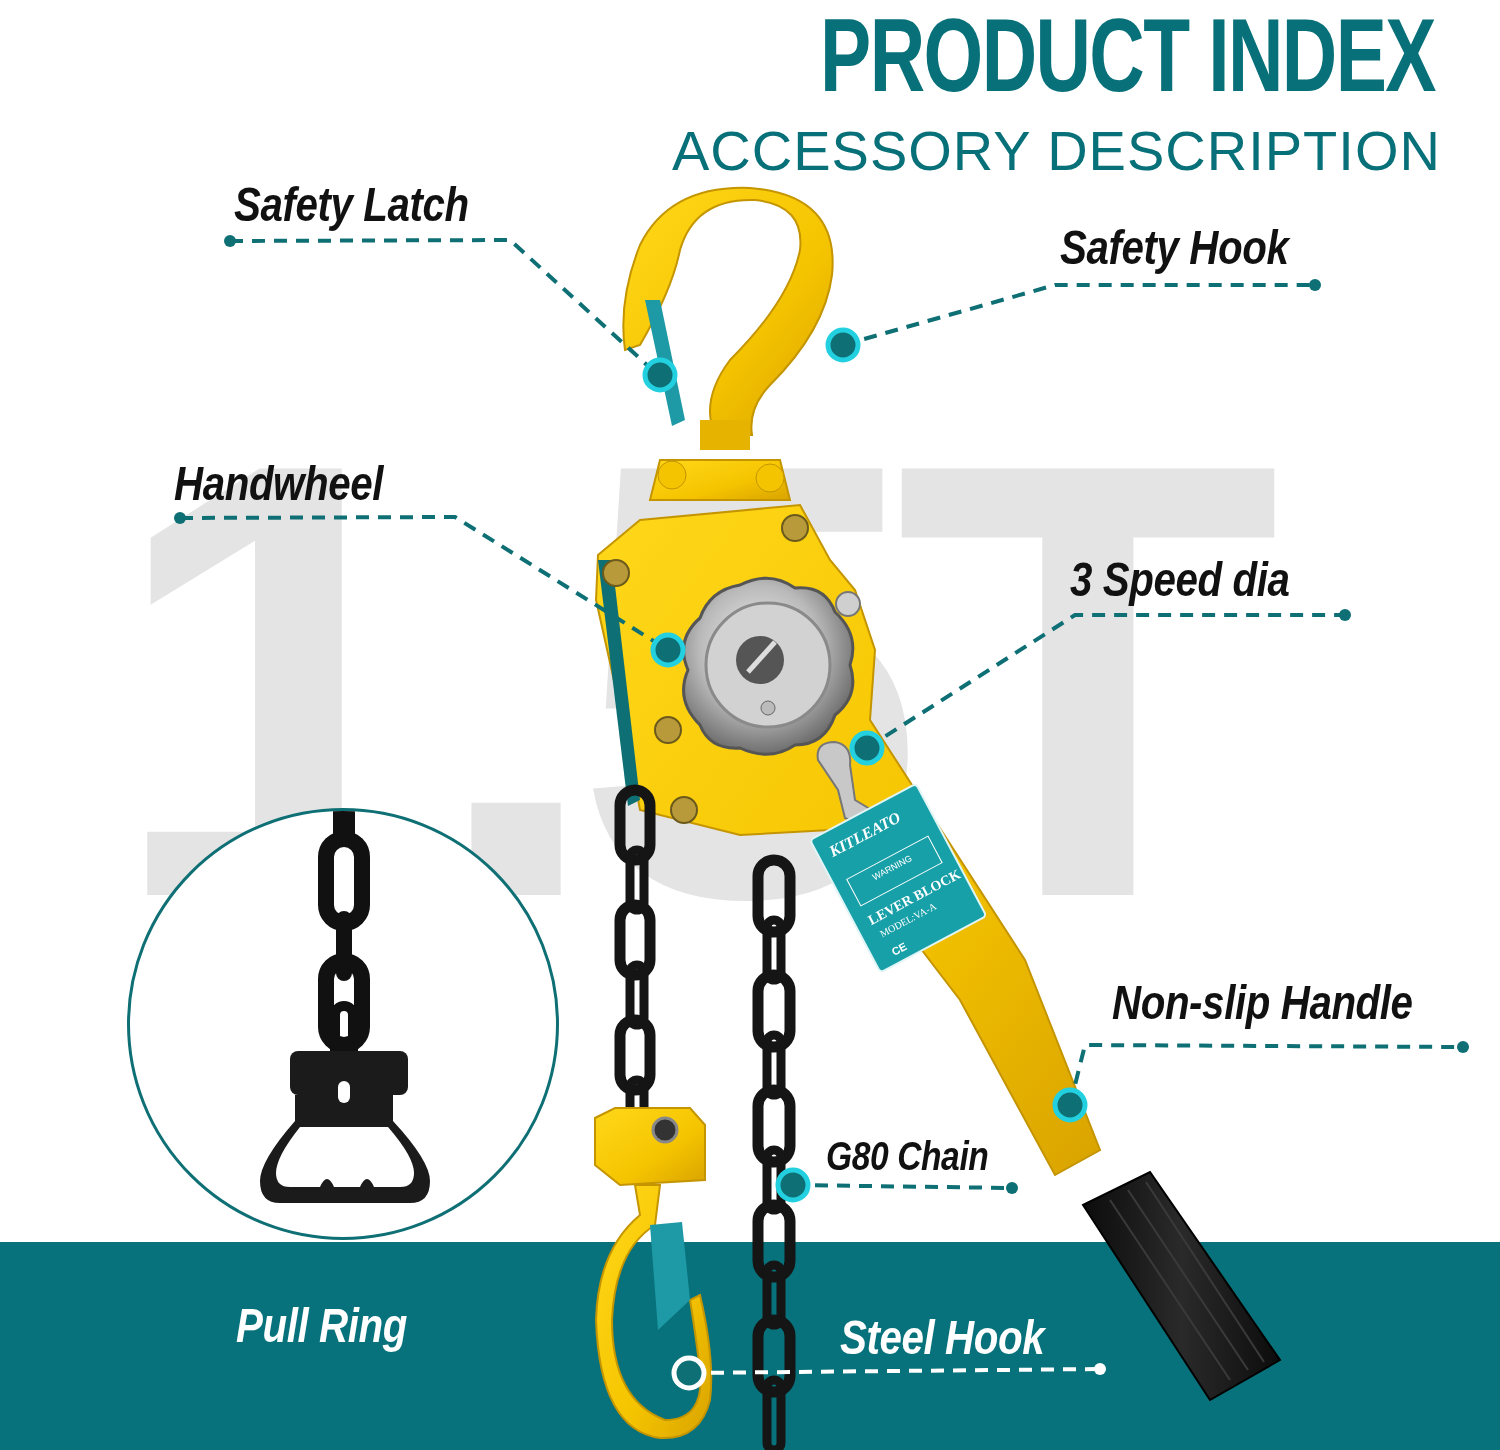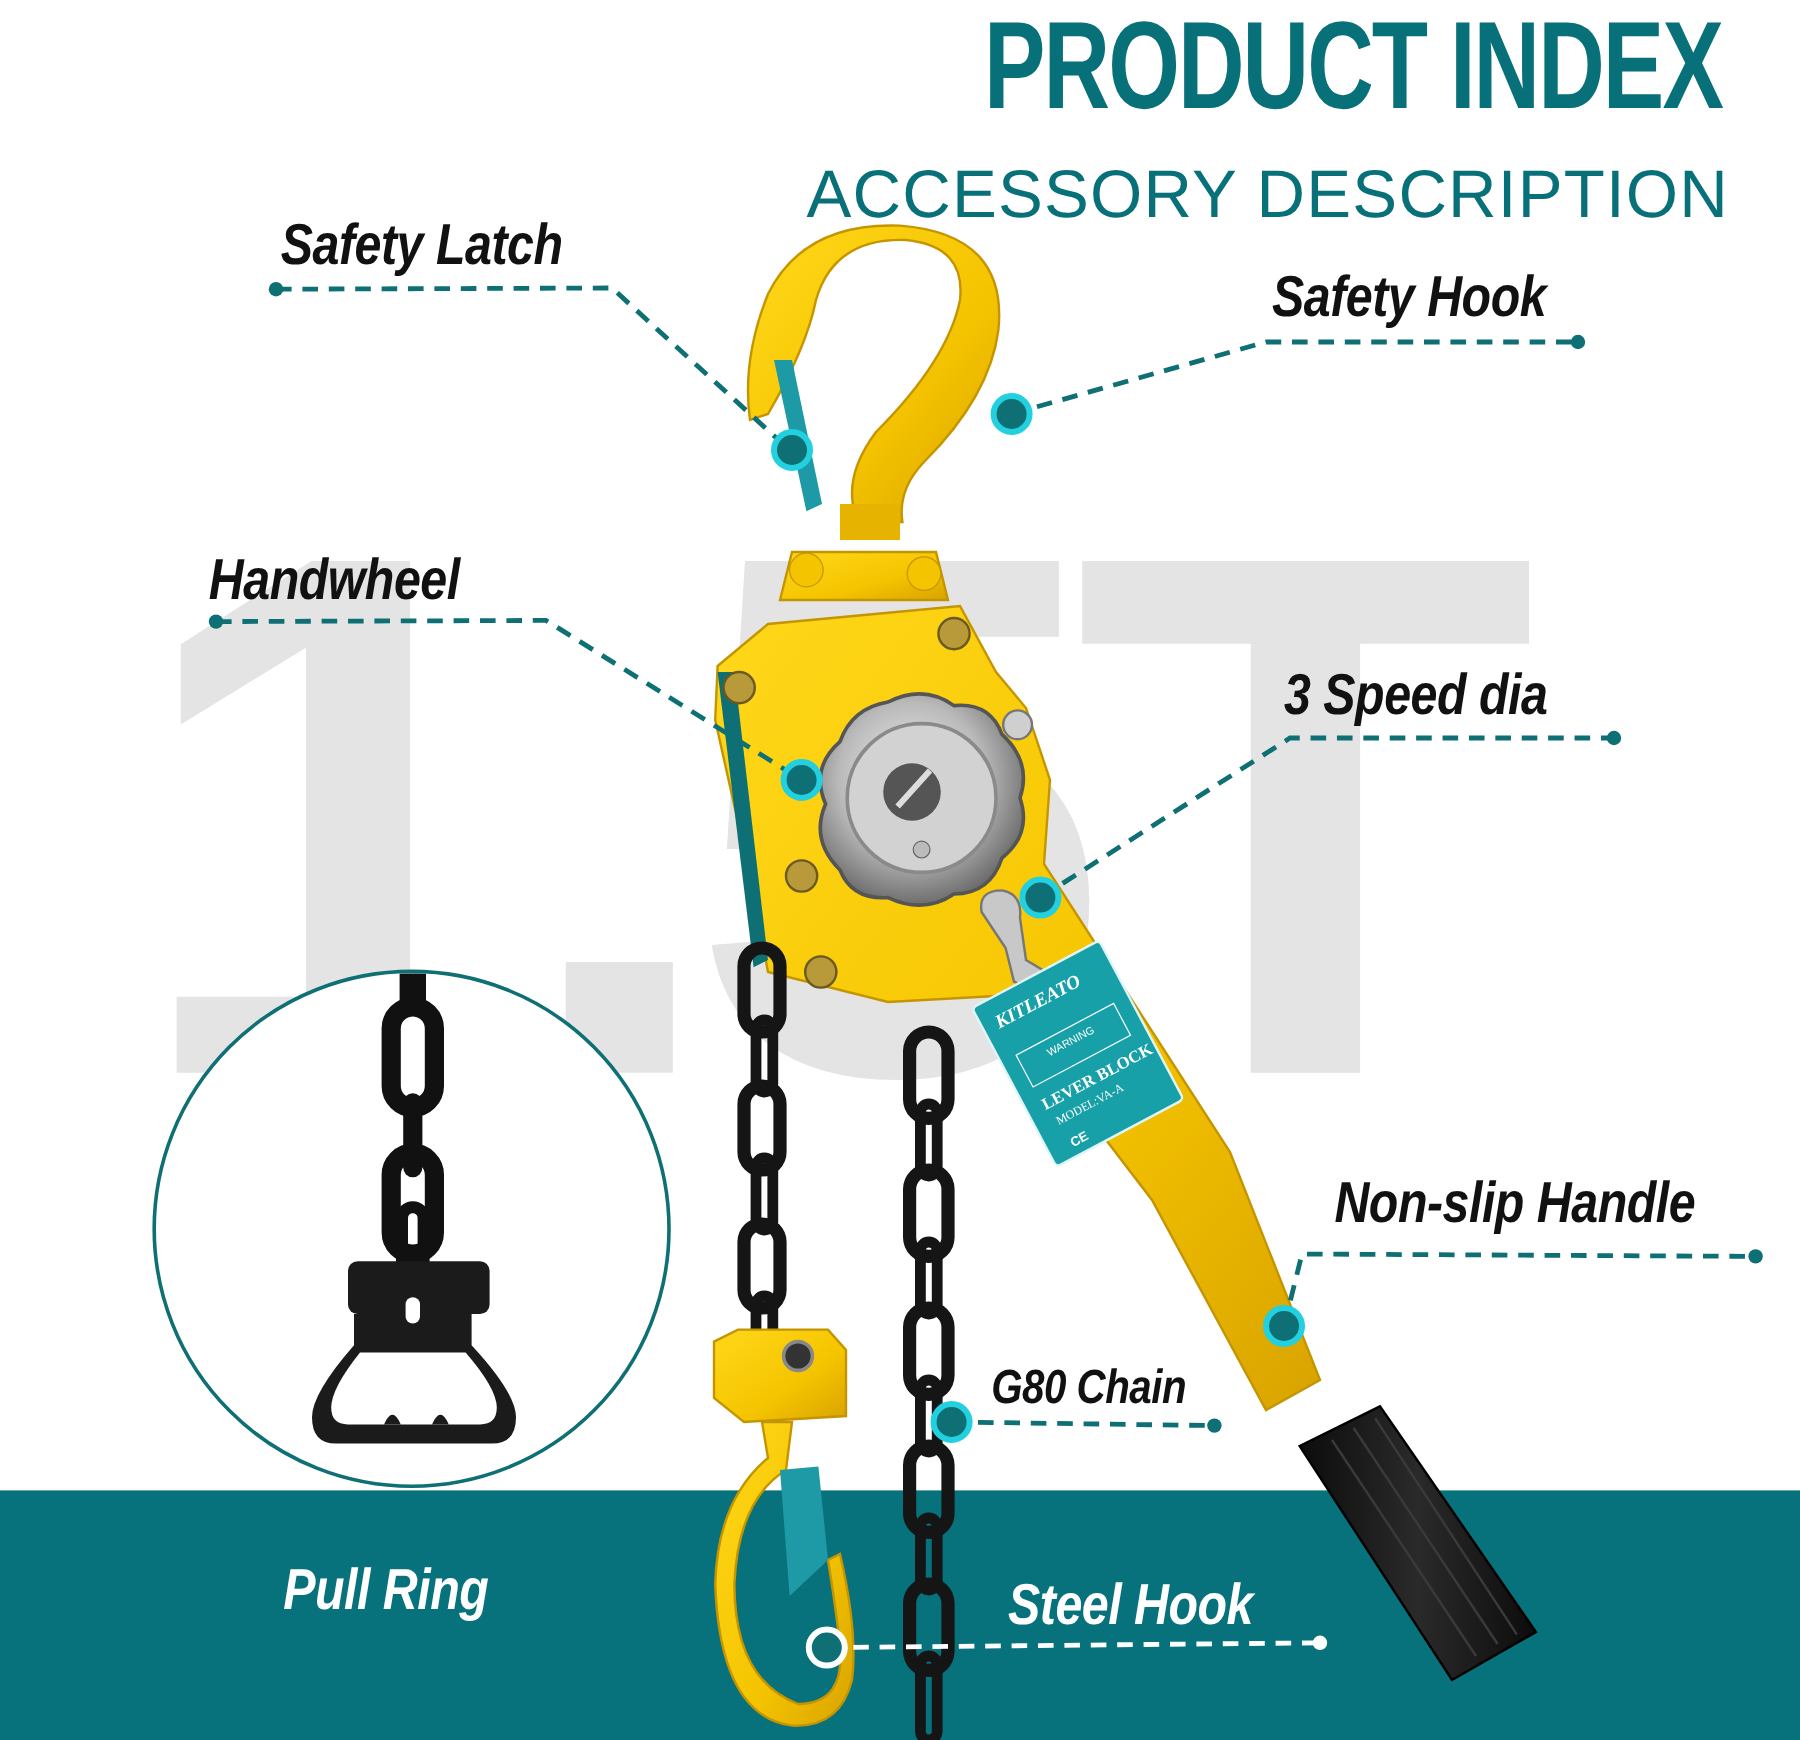--- a/index.html
+++ b/index.html
@@ -16,21 +16,21 @@
   .title {
     position: absolute; left: 668px; top: -4px; width: 760px; text-align: right;
     font-family: "Liberation Sans", sans-serif; font-weight: 700;
     font-size: 96px; letter-spacing: -2px; color: #087079;
     transform: scaleX(0.80) scaleY(1.08); transform-origin: right top;
     white-space: nowrap;
   }
   .subtitle {
     position: absolute; left: 672px; top: 118px; width: 750px; text-align: right;
     font-family: "Liberation Sans", sans-serif; font-weight: 400;
-    font-size: 56px; color: #087079; white-space: nowrap; letter-spacing: 1px; margin-top: 11px;
+    font-size: 56px; color: #087079; white-space: nowrap; letter-spacing: 1px;
   }
   .bottom-band {
     position: absolute; left: 0; top: 1242px; width: 1500px; height: 208px;
     background: #07727b;
   }
   .label {
     position: absolute; font-family: "Liberation Sans", sans-serif; font-weight: 700;
     font-style: italic; font-size: 48px; color: #111; white-space: nowrap;
     transform: scaleX(0.84); transform-origin: left top; letter-spacing: -0.5px;
   }

